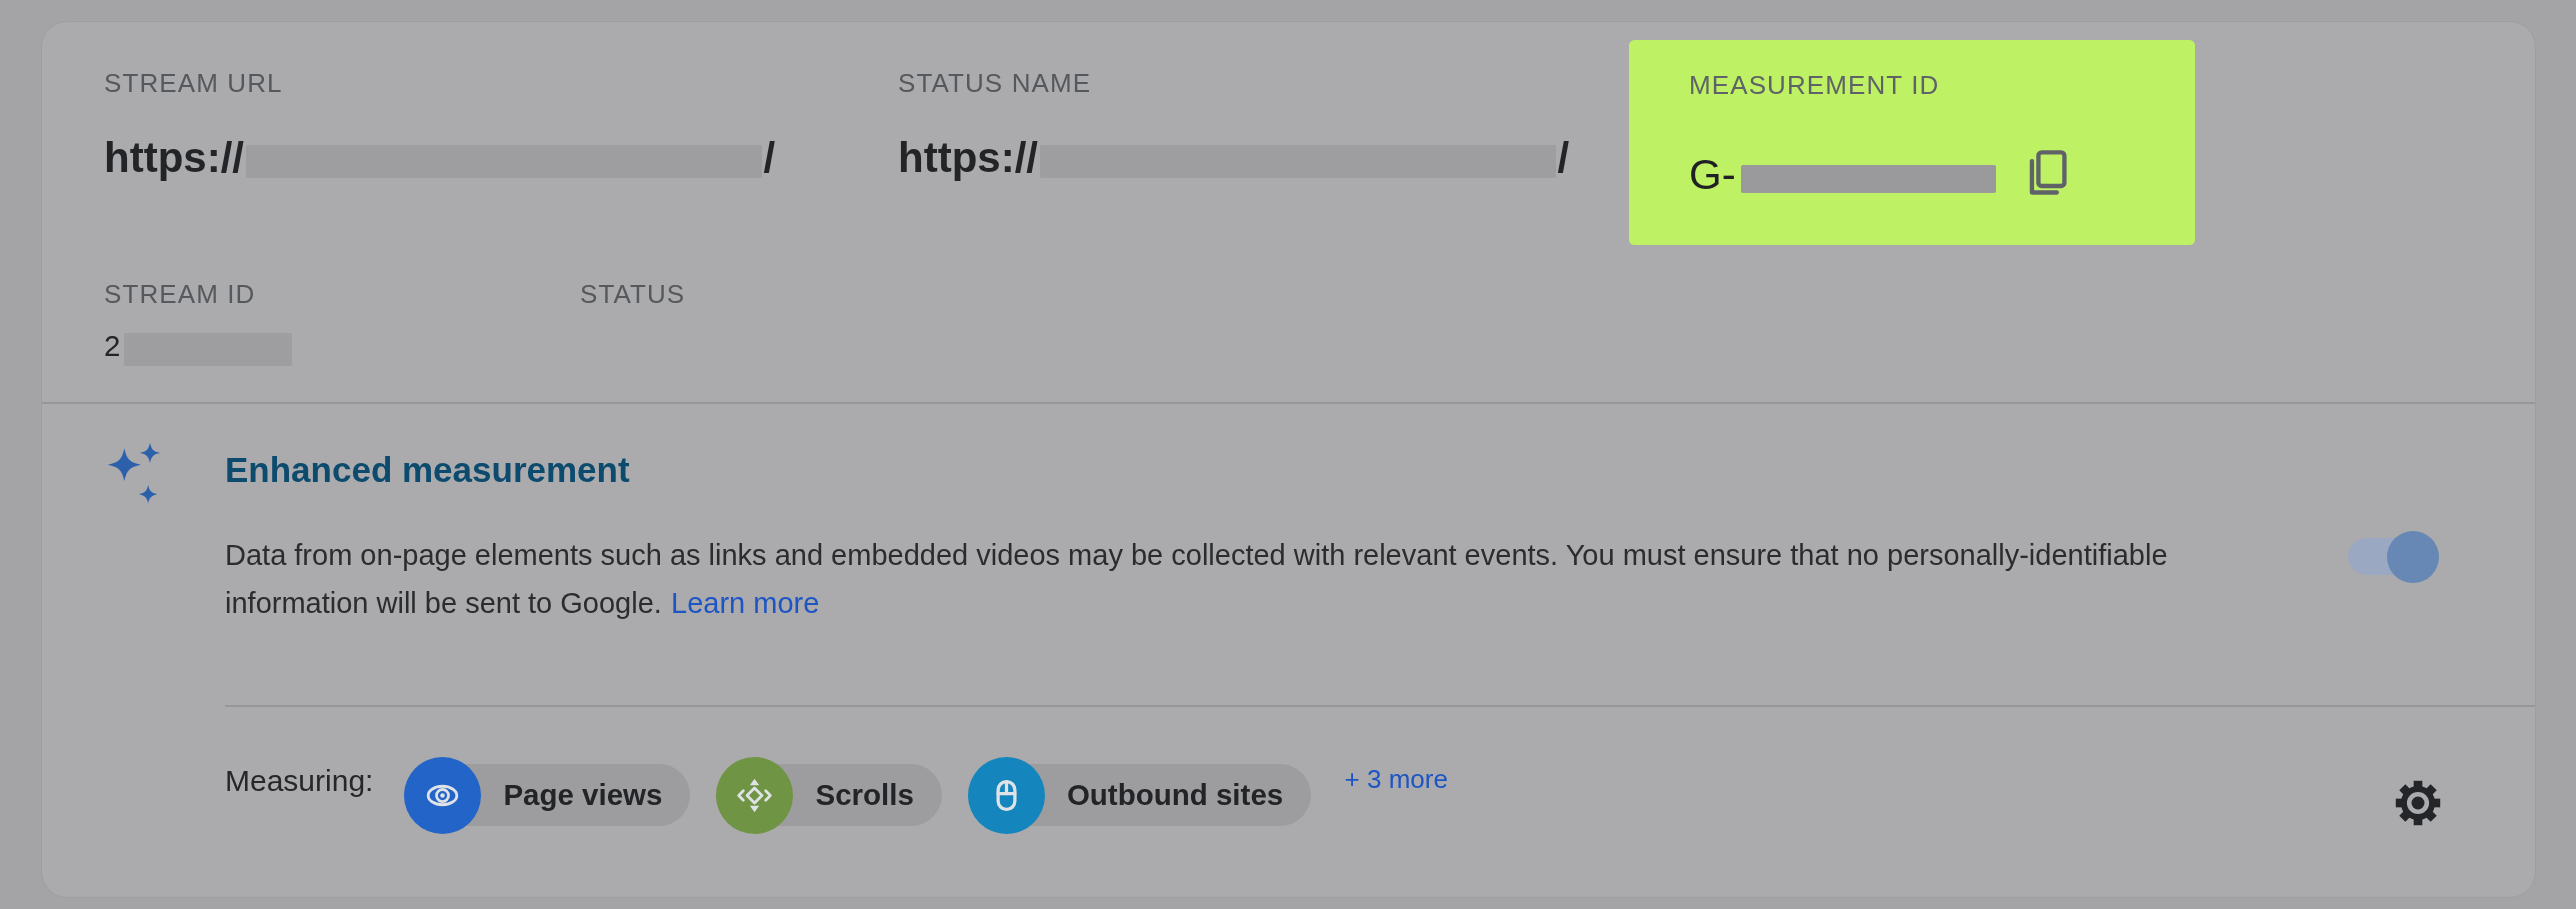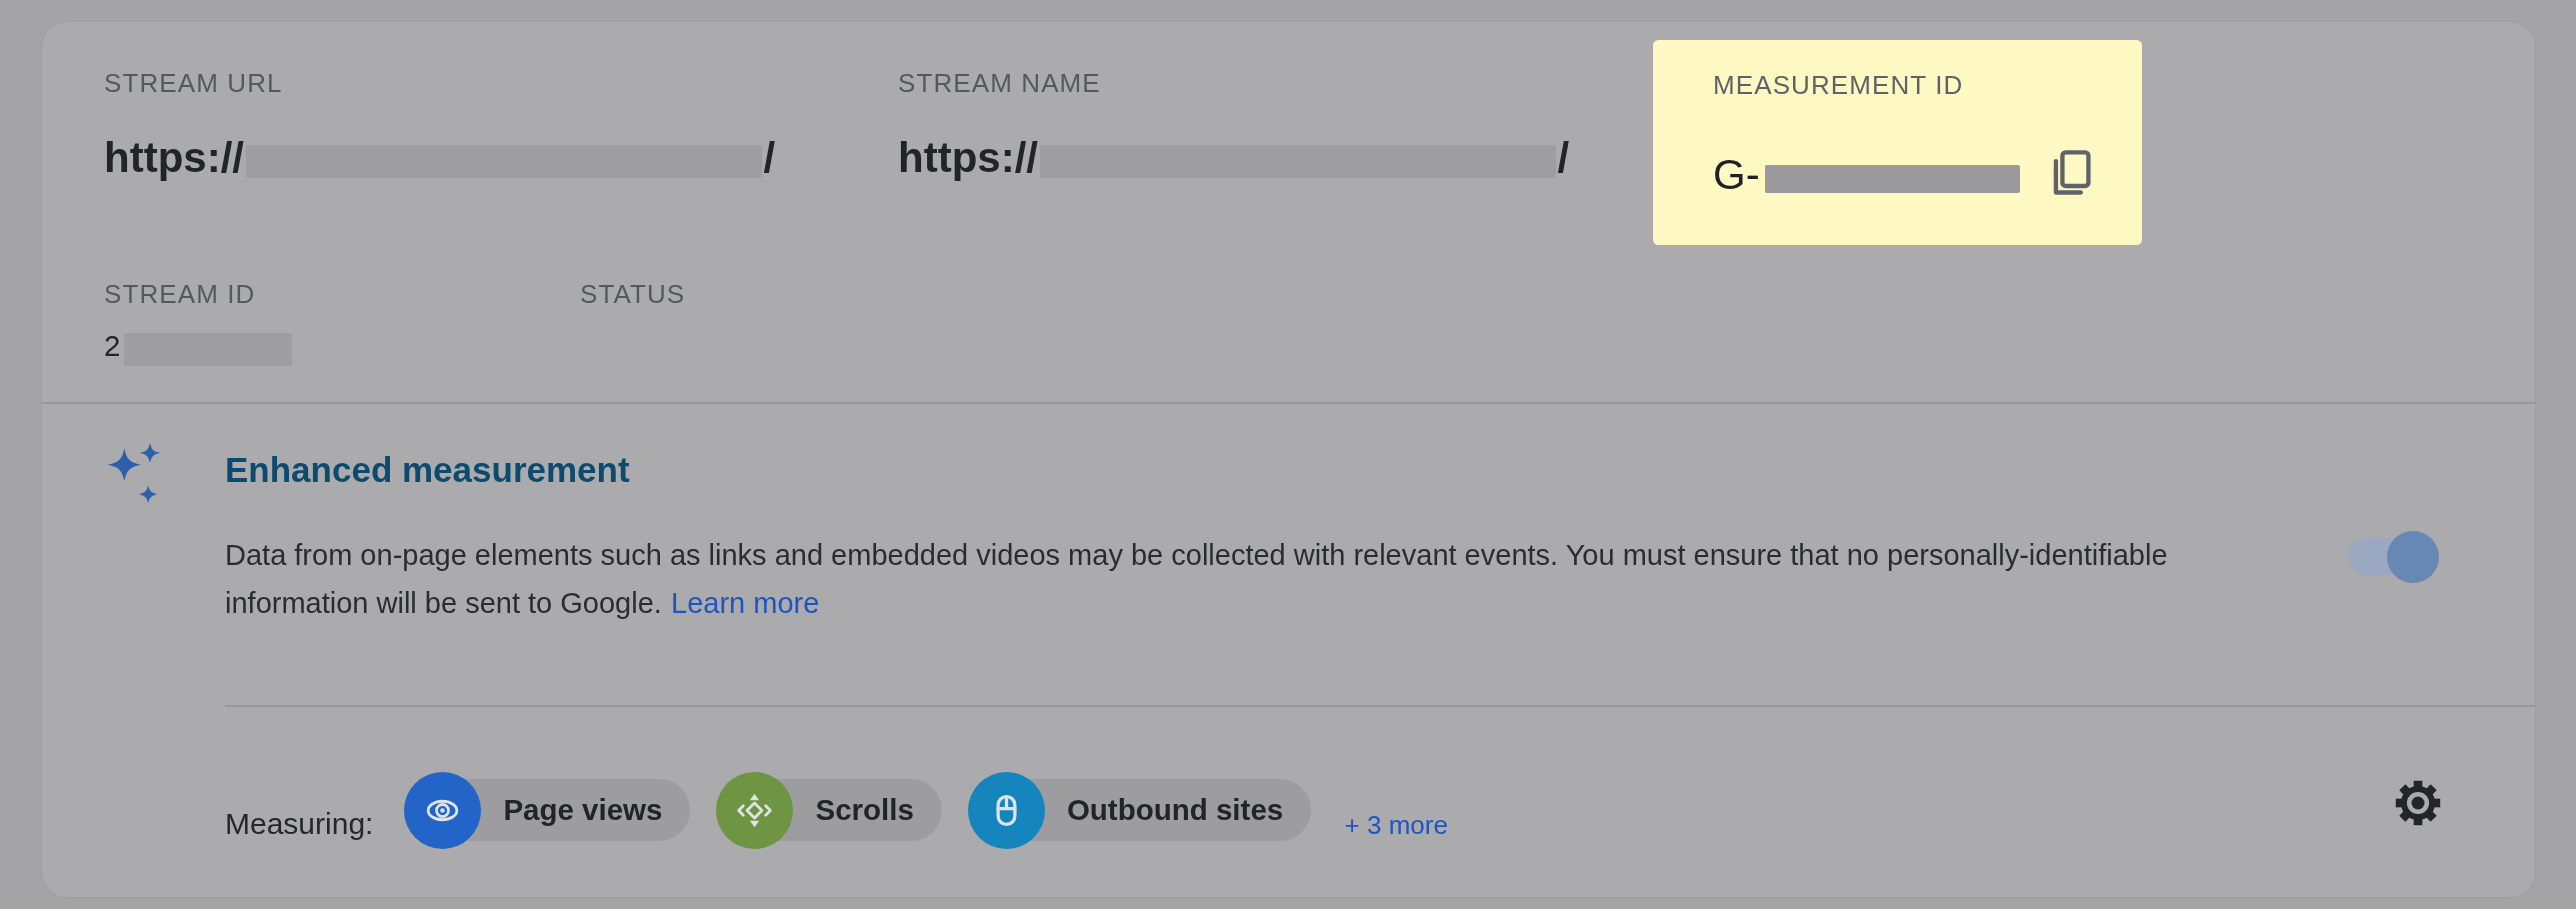--- a/index.html
+++ b/index.html
@@ -28,22 +28,22 @@
     border-radius:1.8px; position:relative; top:3.7px;
   }
   
   #su-label { left:62px;  top:46px; }
   #su-value { left:62px;  top:110px; }
   #sn-label { left:856px; top:46px; }
   #sn-value { left:856px; top:110px; }
   #su-value .redact, #sn-value .redact { width:516px; margin:0 1.8px; }
   
   #spotlight {
-    left:1587px; top:18.4px; width:489px; height:205px;
-    background:#fef9c3; border-radius:5.5px;margin-left:24px;
+    left:1587px; top:18.4px; width:566px; height:205px;
+    background:#bef264; border-radius:5.5px;
   }
   #mid-label { left:60px; top:30px; color:#5f6368; }
   #mid-value {
     left:60px; top:107px; height:55px; display:flex; align-items:center;
     font-size:42px; font-weight:normal; color:#202124; white-space:nowrap;
   }
   #mid-value .redact { background:#9a9a9c; height:28px; width:255px; margin-left:5.5px; margin-right:24px; }
   .icon-btn { background:none; border:none; padding:0; cursor:pointer; display:block; }
   
   #si-label { left:62px;  top:257px; }
@@ -59,21 +59,21 @@
   
   #sparkle  { left:62px; top:419px; width:59px; height:66px; }
   #em-title { left:183px; top:427px; font-size:35px; line-height:41px; font-weight:bold; color:#0c4a6e; }
   #em-desc  { left:183px; top:509px; width:2084px; font-size:29px; line-height:48px; color:#2b2c2f; }
   #em-desc .bold { font-weight:bold; color:#232427; }
   #em-desc a.link { margin-left:9.2px; }
   #toggle { left:2306px; top:509px; width:90px; height:52px; cursor:pointer; }
   #toggle .track { position:absolute; left:0; top:7.4px; width:74px; height:37px; border-radius:18.4px; background:#9ba8c1; }
   #toggle .knob  { position:absolute; left:39px; top:0; width:52px; height:52px; border-radius:50%; background:#6787b5; }
   
-  #measuring { left:183px; top:742px; height:77px; display:flex; align-items:flex-end; white-space:nowrap; }
+  #measuring { left:183px; top:742px; height:77px; display:flex; align-items:flex-start; white-space:nowrap; }
   #measuring .mlabel { font-size:30px; color:#26272a; margin-right:31px; }
   .chip {
     display:flex; align-items:center; height:62px; border-radius:39px;
     background:#9d9d9f; padding-right:28px; margin-right:26px;
   }
   .chip-circle {
     width:77px; height:77px; border-radius:50%;
     display:flex; align-items:center; justify-content:center; flex:none;
   }
   .cc-blue  { background:#2264c7; }
@@ -88,21 +88,21 @@
 
 <div class="card">
 
   <div class="abs flabel" id="su-label">STREAM URL</div>
   <div class="abs vrow" id="su-value">
     <span>https://</span>
     <span class="redact"></span>
     <span>/</span>
   </div>
 
-  <div class="abs flabel" id="sn-label">STREAM NAME</div>
+  <div class="abs flabel" id="sn-label">STATUS NAME</div>
   <div class="abs vrow" id="sn-value">
     <span>https://</span>
     <span class="redact"></span>
     <span>/</span>
   </div>
 
   <div class="abs" id="spotlight">
     <div class="abs flabel" id="mid-label">MEASUREMENT ID</div>
     <div class="abs" id="mid-value">
       <span>G-</span>

